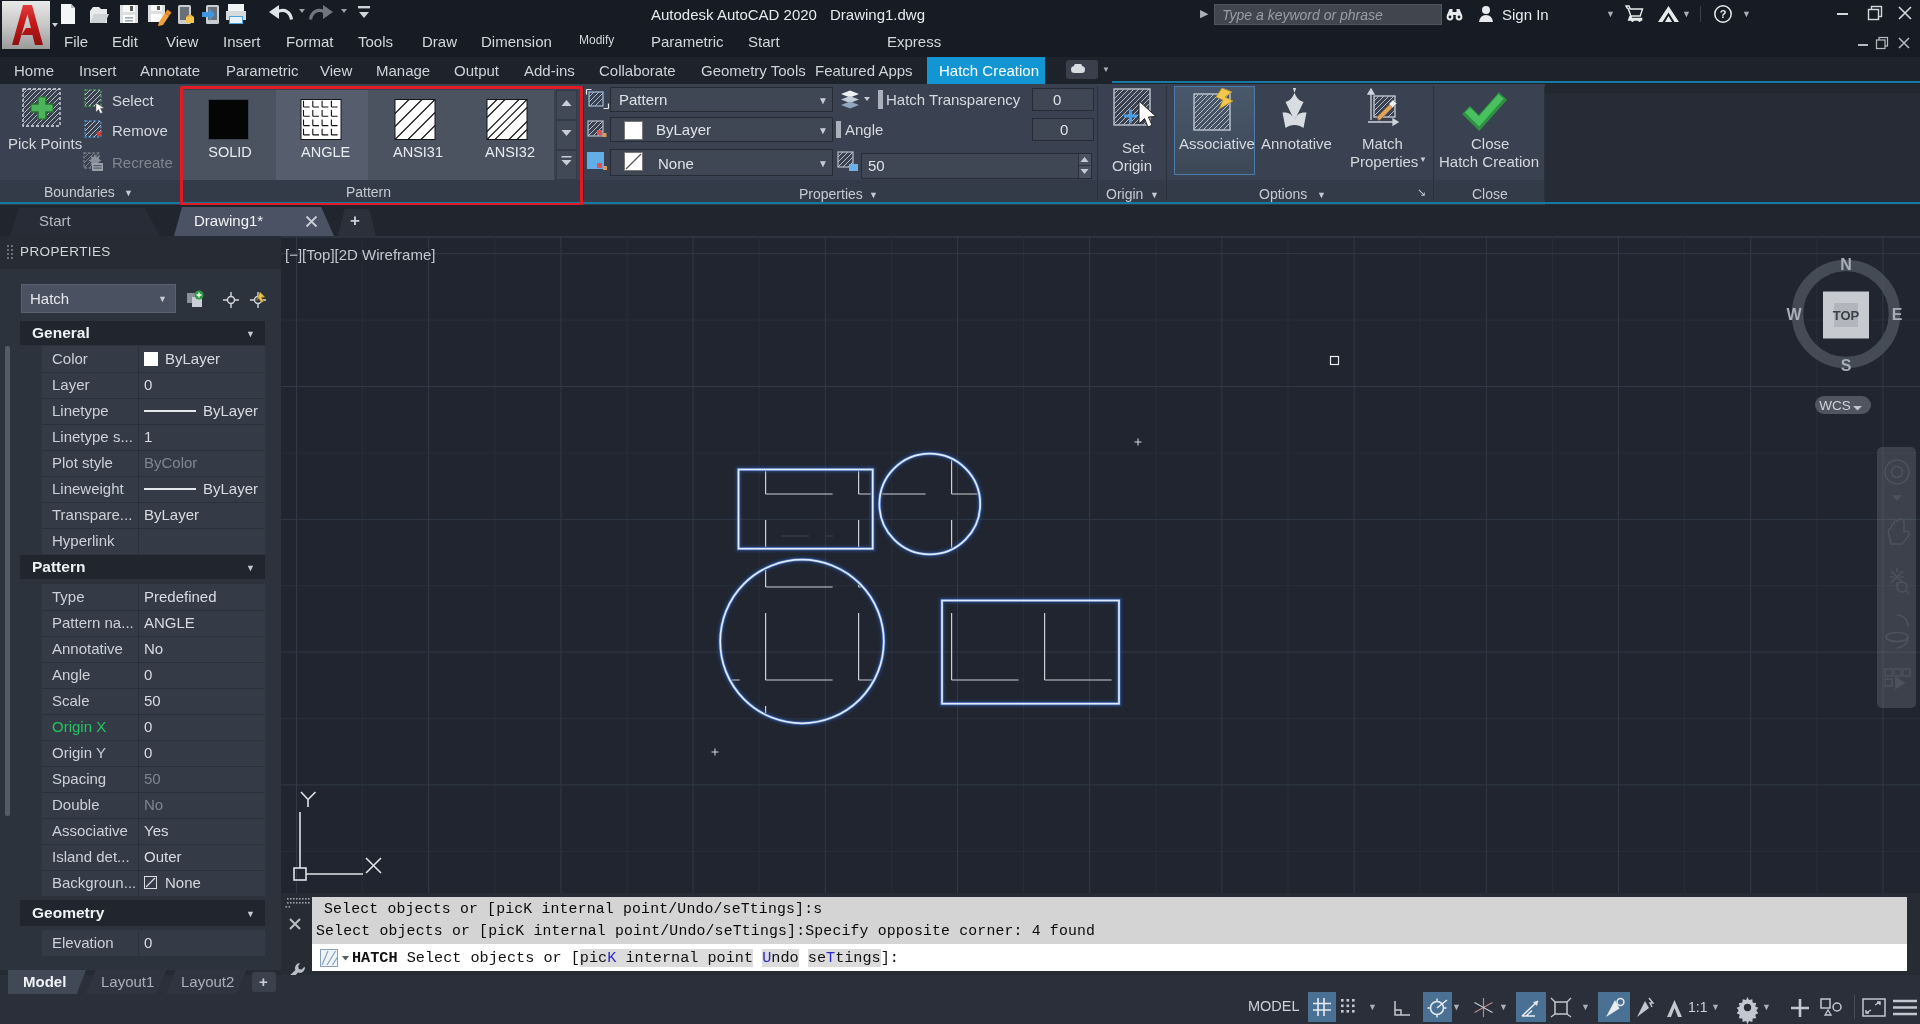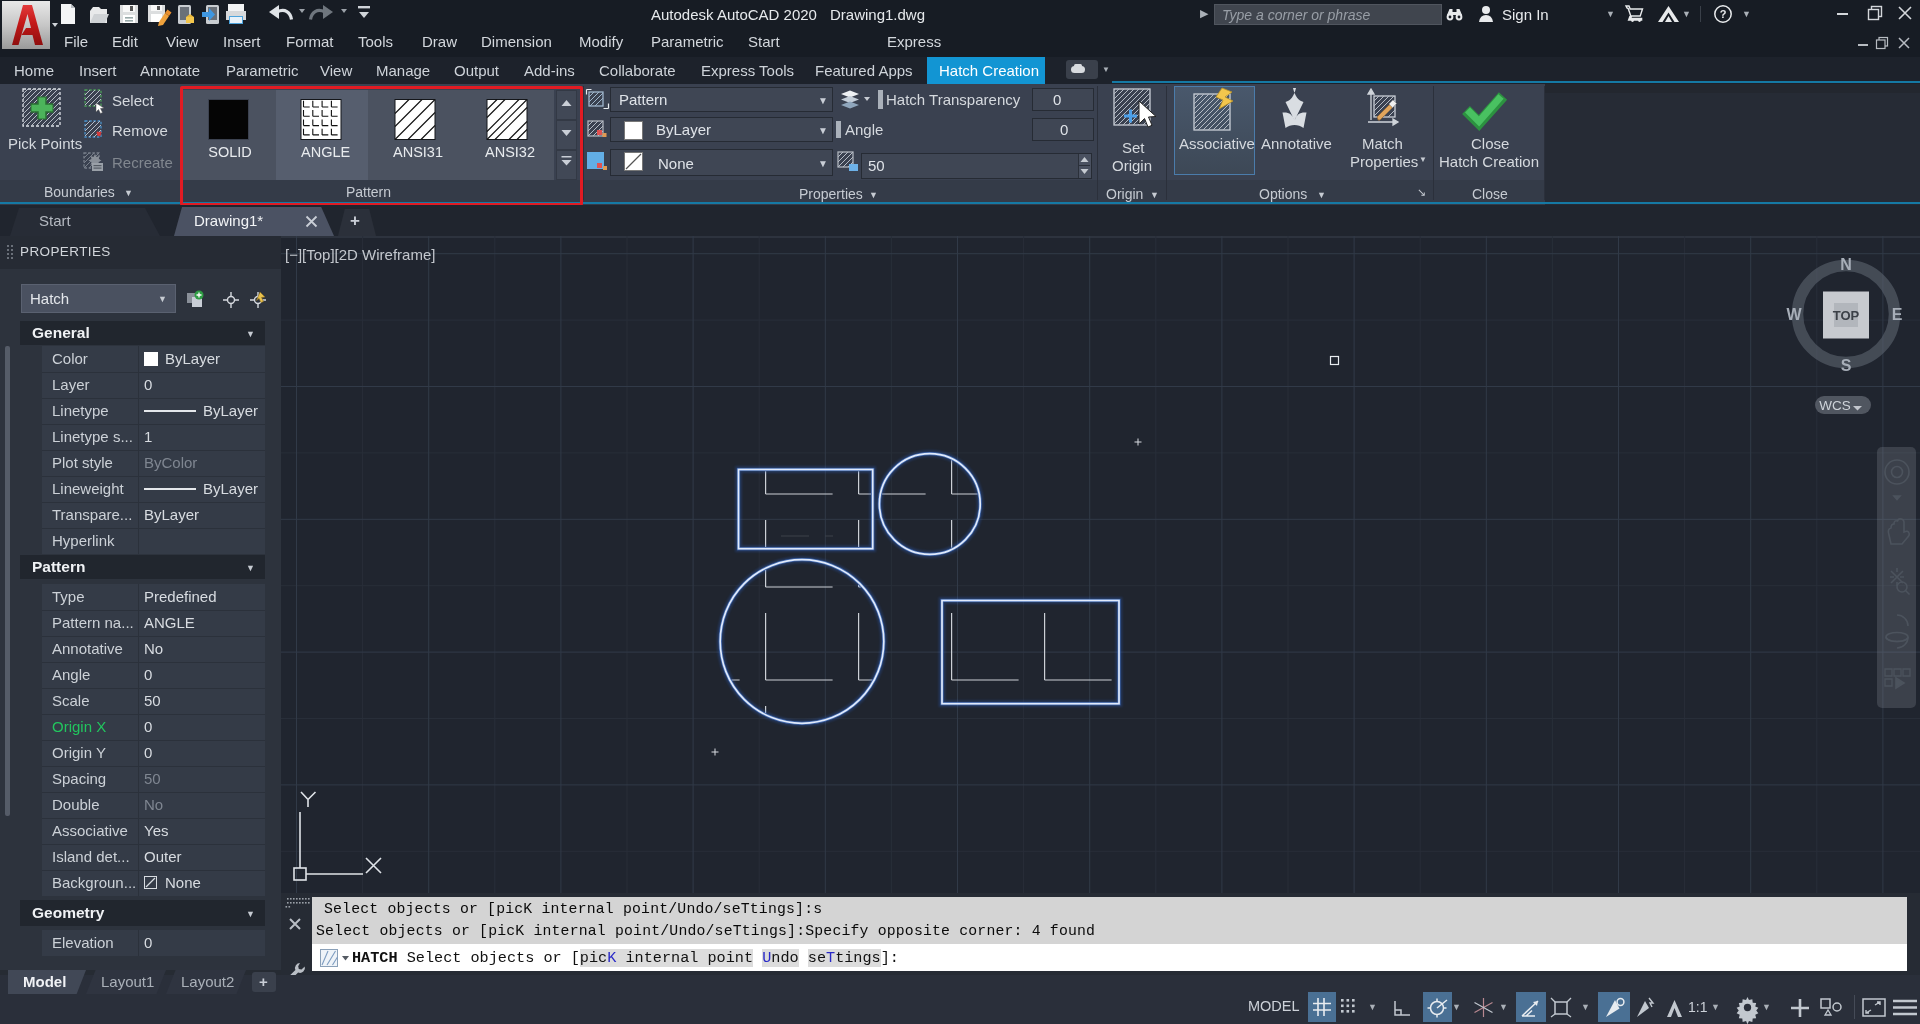--- a/index.html
+++ b/index.html
@@ -62,21 +62,21 @@
 <path d="M269 9 c-8 -4 -13.5 0.5 -14.5 7.5" stroke="#6f767e" stroke-width="3.2" fill="none"></path>
 <path d="M285 6 l6 0 l-3 4 z" fill="#9ba1a8"></path>
 <rect x="302" y="3" width="12" height="2.4" fill="#d0d4d9"></rect>
         <path d="M303 9 l10 0 l-5 6 z" fill="#d0d4d9"></path>
 </g>
     </svg>
 <div class="txt" style="left:651px;top:6px;font-size:15px;color:#e6e9ec;">Autodesk AutoCAD 2020</div>
 <div class="txt" style="left:830px;top:6px;font-size:15px;color:#e6e9ec;">Drawing1.dwg</div>
 <div class="txt" style="left:1200px;top:7px;font-size:11px;color:#aab0b7;">▶</div>
 <div class="abs" style="left:1214px;top:4px;width:228px;height:21px;background:#40454e;border:1px solid #50555e;"></div>
-<div class="txt" style="left:1222px;top:7px;font-size:14px;font-style:italic;color:#989ea6;">Type a corner or phrase</div>
+<div class="txt" style="left:1222px;top:7px;font-size:14px;font-style:italic;color:#989ea6;">Type a keyword or phrase</div>
 <svg style="left:1446px;top:6px;" width="17" height="16" viewBox="0 0 17 16">
 <path d="M1 9 l2.5 -6 h3 l0 3 h4 l0 -3 h3 l2.5 6 z" fill="#e8eaec"></path>
 <circle cx="4" cy="11" r="3.4" fill="#e8eaec"></circle>
       <circle cx="13" cy="11" r="3.4" fill="#e8eaec"></circle>
 <circle cx="4" cy="11" r="1.4" fill="#171c24"></circle>
       <circle cx="13" cy="11" r="1.4" fill="#171c24"></circle>
     </svg>
 <svg style="left:1478px;top:5px;" width="16" height="18" viewBox="0 0 16 18">
 <circle cx="8" cy="5" r="4" fill="#e8eaec"></circle>
       <path d="M1 17 q1 -7 7 -7 q6 0 7 7 z" fill="#e8eaec"></path>
@@ -108,21 +108,21 @@
 <path d="M1 1 L13 13 M13 1 L1 13" stroke="#d4d7db" stroke-width="1.6"></path>
     </svg>
 <div class="txt" style="left:64px;top:33px;font-size:15px;color:#d3d7dc;">File</div>
 <div class="txt" style="left:112px;top:33px;font-size:15px;color:#d3d7dc;">Edit</div>
 <div class="txt" style="left:166px;top:33px;font-size:15px;color:#d3d7dc;">View</div>
 <div class="txt" style="left:223px;top:33px;font-size:15px;color:#d3d7dc;">Insert</div>
 <div class="txt" style="left:286px;top:33px;font-size:15px;color:#d3d7dc;">Format</div>
 <div class="txt" style="left:358px;top:33px;font-size:15px;color:#d3d7dc;">Tools</div>
 <div class="txt" style="left:422px;top:33px;font-size:15px;color:#d3d7dc;">Draw</div>
 <div class="txt" style="left:481px;top:33px;font-size:15px;color:#d3d7dc;">Dimension</div>
-<div class="txt" style="left:579px;top:33px;font-size:15px;color:#d3d7dc;">Modify</div>
+<div class="txt" style="left:579px;top:33px;font-size:12px;color:#d3d7dc;">Modify</div>
 <div class="txt" style="left:651px;top:33px;font-size:15px;color:#d3d7dc;">Parametric</div>
 <div class="txt" style="left:748px;top:33px;font-size:15px;color:#d3d7dc;">Start</div>
 <div class="txt" style="left:830px;top:33px;font-size:15px;color:#d3d7dc;margin-top:33px;">Help</div>
 <div class="txt" style="left:887px;top:33px;font-size:15px;color:#d3d7dc;">Express</div>
 <div class="abs" style="left:1858px;top:44px;width:10px;height:2px;background:#b8bcc2;"></div>
 <svg style="left:1876px;top:37px;" width="12" height="12" viewBox="0 0 12 12">
 <rect x="3" y="0.5" width="8.5" height="8.5" fill="none" stroke="#b8bcc2" stroke-width="1.2"></rect>
 <rect x="0.5" y="3" width="8.5" height="8.5" fill="#171c24" stroke="#b8bcc2" stroke-width="1.2"></rect>
     </svg>
 <svg style="left:1898px;top:37px;" width="12" height="12" viewBox="0 0 12 12">
@@ -131,21 +131,21 @@
 <div class="abs" style="left:0;top:57px;width:1920px;height:27px;background:#1d222b;"></div>
 <div class="txt" style="left:14px;top:62px;font-size:15px;color:#ced3d9;">Home</div>
 <div class="txt" style="left:79px;top:62px;font-size:15px;color:#ced3d9;">Insert</div>
 <div class="txt" style="left:140px;top:62px;font-size:15px;color:#ced3d9;">Annotate</div>
 <div class="txt" style="left:226px;top:62px;font-size:15px;color:#ced3d9;">Parametric</div>
 <div class="txt" style="left:320px;top:62px;font-size:15px;color:#ced3d9;">View</div>
 <div class="txt" style="left:376px;top:62px;font-size:15px;color:#ced3d9;">Manage</div>
 <div class="txt" style="left:454px;top:62px;font-size:15px;color:#ced3d9;">Output</div>
 <div class="txt" style="left:524px;top:62px;font-size:15px;color:#ced3d9;">Add-ins</div>
 <div class="txt" style="left:599px;top:62px;font-size:15px;color:#ced3d9;">Collaborate</div>
-<div class="txt" style="left:701px;top:62px;font-size:15px;color:#ced3d9;">Express Tools</div>
+<div class="txt" style="left:701px;top:62px;font-size:15px;color:#ced3d9;">Geometry Tools</div>
 <div class="txt" style="left:815px;top:62px;font-size:15px;color:#ced3d9;">Featured Apps</div>
 <div class="abs" style="left:927px;top:57px;width:118px;height:27px;background:#1295d3;"></div>
 <div class="txt" style="left:939px;top:62px;font-size:15px;color:#ffffff;">Hatch Creation</div>
 <div class="abs" style="left:1066px;top:60px;width:32px;height:19px;background:#3a404b;border-radius:3px;"></div>
 <svg style="left:1071px;top:64px;" width="16" height="11" viewBox="0 0 16 11">
       <rect x="0" y="2" width="14" height="7" rx="3.5" fill="#d8dbdf"></rect>
       <rect x="3" y="0" width="8" height="3" rx="1.5" fill="#d8dbdf"></rect>
     </svg>
 <div class="txt" style="left:1102px;top:65px;font-size:8px;color:#aab0b7;">▼</div>
 <div class="abs" style="left:0;top:84px;width:1920px;height:121px;background:#3a4150;"></div>

